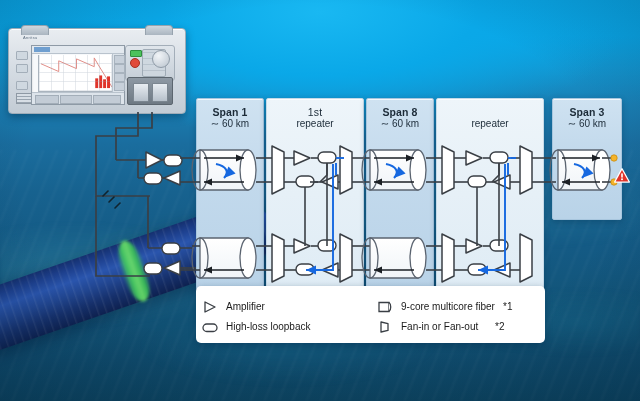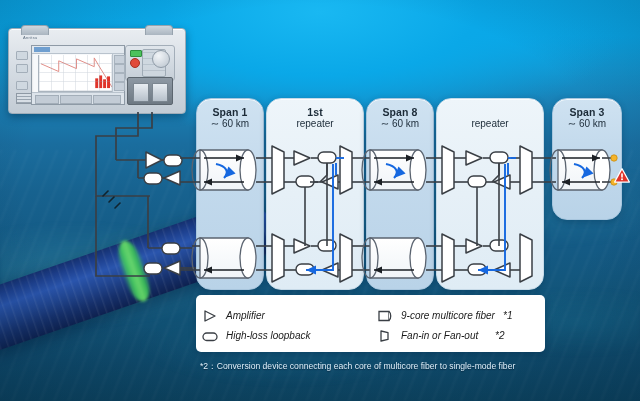--- a/index.html
+++ b/index.html
@@ -116,42 +116,41 @@
   .otdr-leftbtns{position:absolute;left:7px;top:22px;width:10px;height:40px;}
   .lb{position:absolute;left:0;width:10px;height:7px;background:#cfd8e0;border:1px solid #a3aeb9;border-radius:1px;}
   .otdr-vent{position:absolute;left:7px;bottom:9px;width:14px;height:9px;
     background:repeating-linear-gradient(0deg,#9aa5b0 0 1px,#d7dee5 1px 3px);border:1px solid #8e99a4;}
 
   
   svg.wires{position:absolute;left:0;top:0;width:640px;height:401px;overflow:visible;}
 
   
   .panel{
-    position:absolute;border-radius:15px;
+    position:absolute;border-radius:2px;
     box-shadow:0 2px 6px rgba(0,40,70,.30), inset 0 1px 0 rgba(255,255,255,.75);
   }
   .panel.span{background:linear-gradient(180deg,#cfe2f1 0%,#c2d9ec 45%,#b9d3e8 100%);border:1px solid #a8c6de;}
   .panel.rep{background:linear-gradient(180deg,#eef5fa 0%,#e6f0f7 50%,#dfecf5 100%);border:1px solid #c6dae8;}
   .panel-title{
     position:absolute;left:0;right:0;top:7px;text-align:center;
     font-size:10.5px;font-weight:bold;color:#1c2b38;line-height:12px;letter-spacing:.1px;
   }
   .panel-sub{
     position:absolute;left:0;right:0;top:19px;text-align:center;
     font-size:10px;color:#1c2b38;line-height:12px;
   }
-  .panel.rep .panel-title{font-weight:bold;}
+  .panel.rep .panel-title{font-weight:normal;}
   .panel.rep .panel-sub{font-weight:normal;}
 
   
   .legend{
-    position:absolute;left:196px;top:295px;width:349px;height:57px;
+    position:absolute;left:196px;top:286px;width:349px;height:57px;
     background:#ffffff;border-radius:5px;
     box-shadow:0 2px 7px rgba(0,35,65,.35);
-    font-style:italic;
   }
   .leg-item{position:absolute;font-size:10px;color:#1a1a1a;line-height:12px;white-space:nowrap;}
   .leg-item .lab{position:absolute;left:30px;top:0;}
   .leg-gly{position:absolute;left:4px;top:-1px;width:20px;height:14px;}
 
   
   .notes{position:absolute;left:200px;top:360px;width:420px;}
   .note{font-size:8.6px;color:#dff0fb;line-height:13px;text-shadow:0 1px 1px rgba(0,20,40,.6);white-space:nowrap;}
 
   .fault-tri{position:absolute;left:614px;top:168px;width:16px;height:15px;}
@@ -547,16 +546,15 @@
     <div class="leg-item" style="left:175px;top:35px">
       <svg class="leg-gly" viewBox="0 0 20 14">
         <path d="M6,2 L13,3.6 L13,10.4 L6,12 Z" fill="#ffffff" stroke="#3a3f45" stroke-width="1.3" stroke-linejoin="round"></path>
       </svg>
       <span class="lab">Fan-in or Fan-out</span>
       <span class="lab" style="left:124px">*2</span>
     </div>
   </div>
 
   <div class="notes">
-    <div class="note">*2：Conversion device connecting each core of multicore fiber to single-mode fiber</div>
   </div>
 
 </div>
 
 </body></html>

